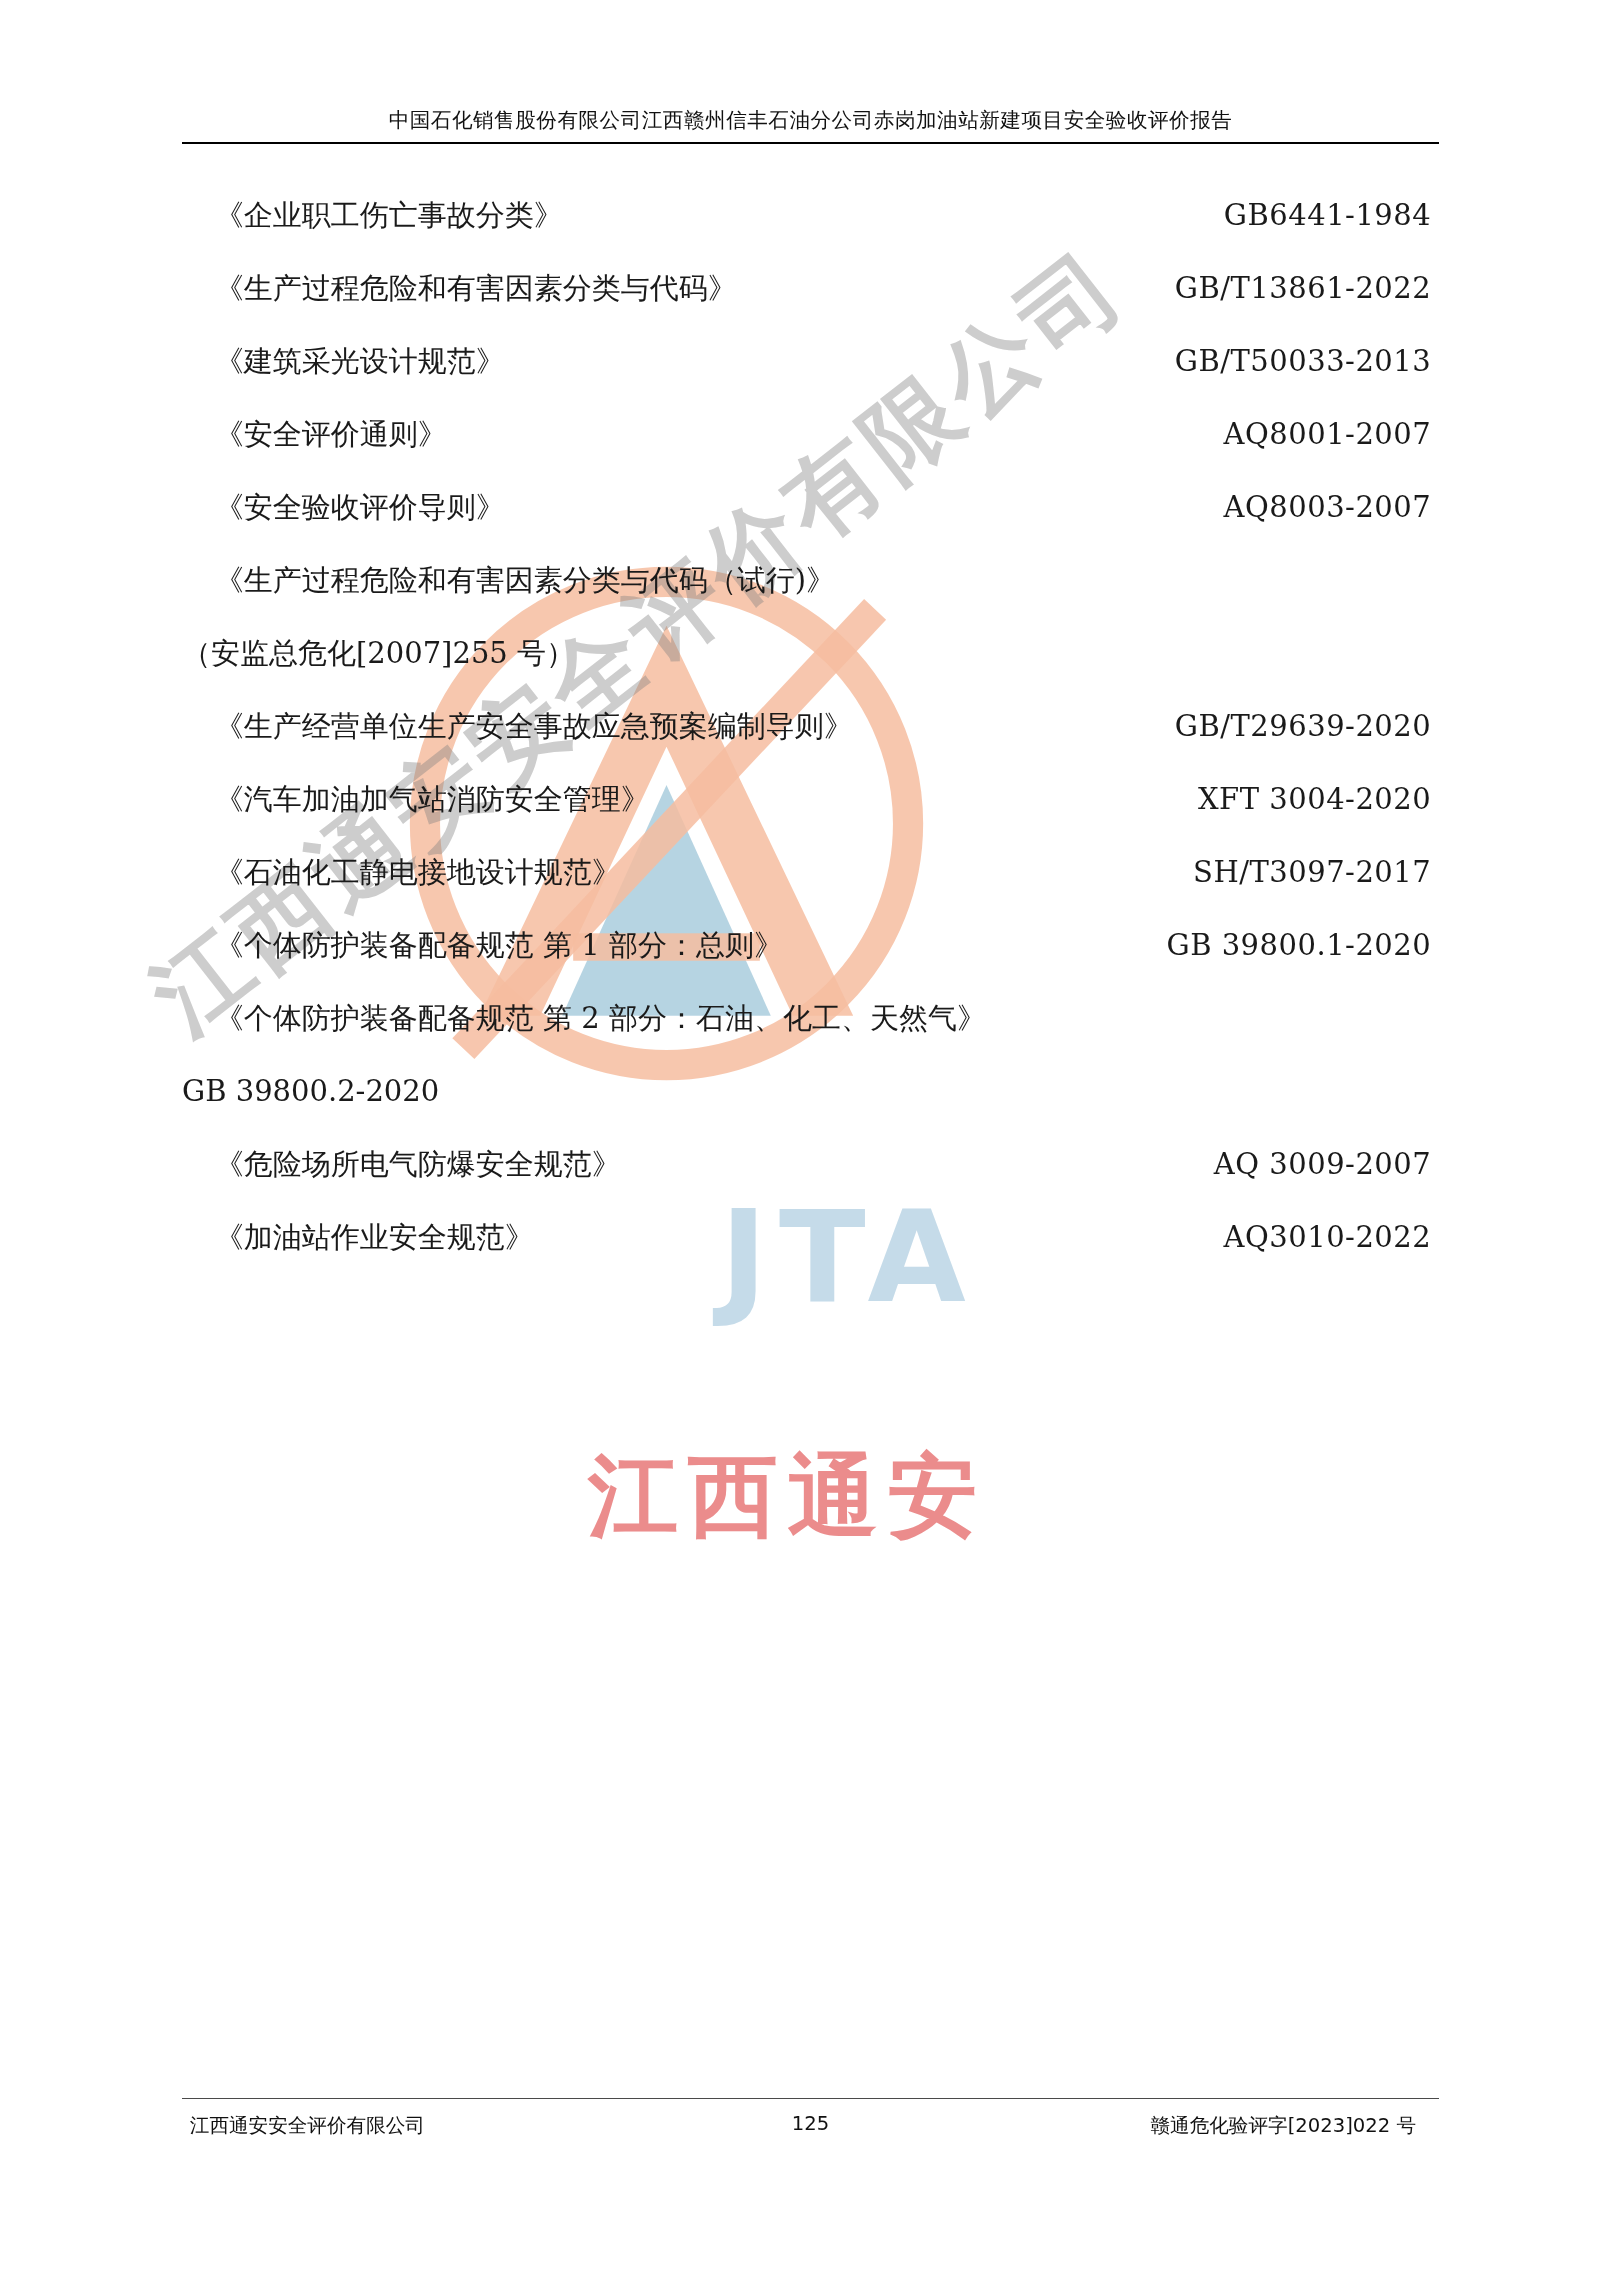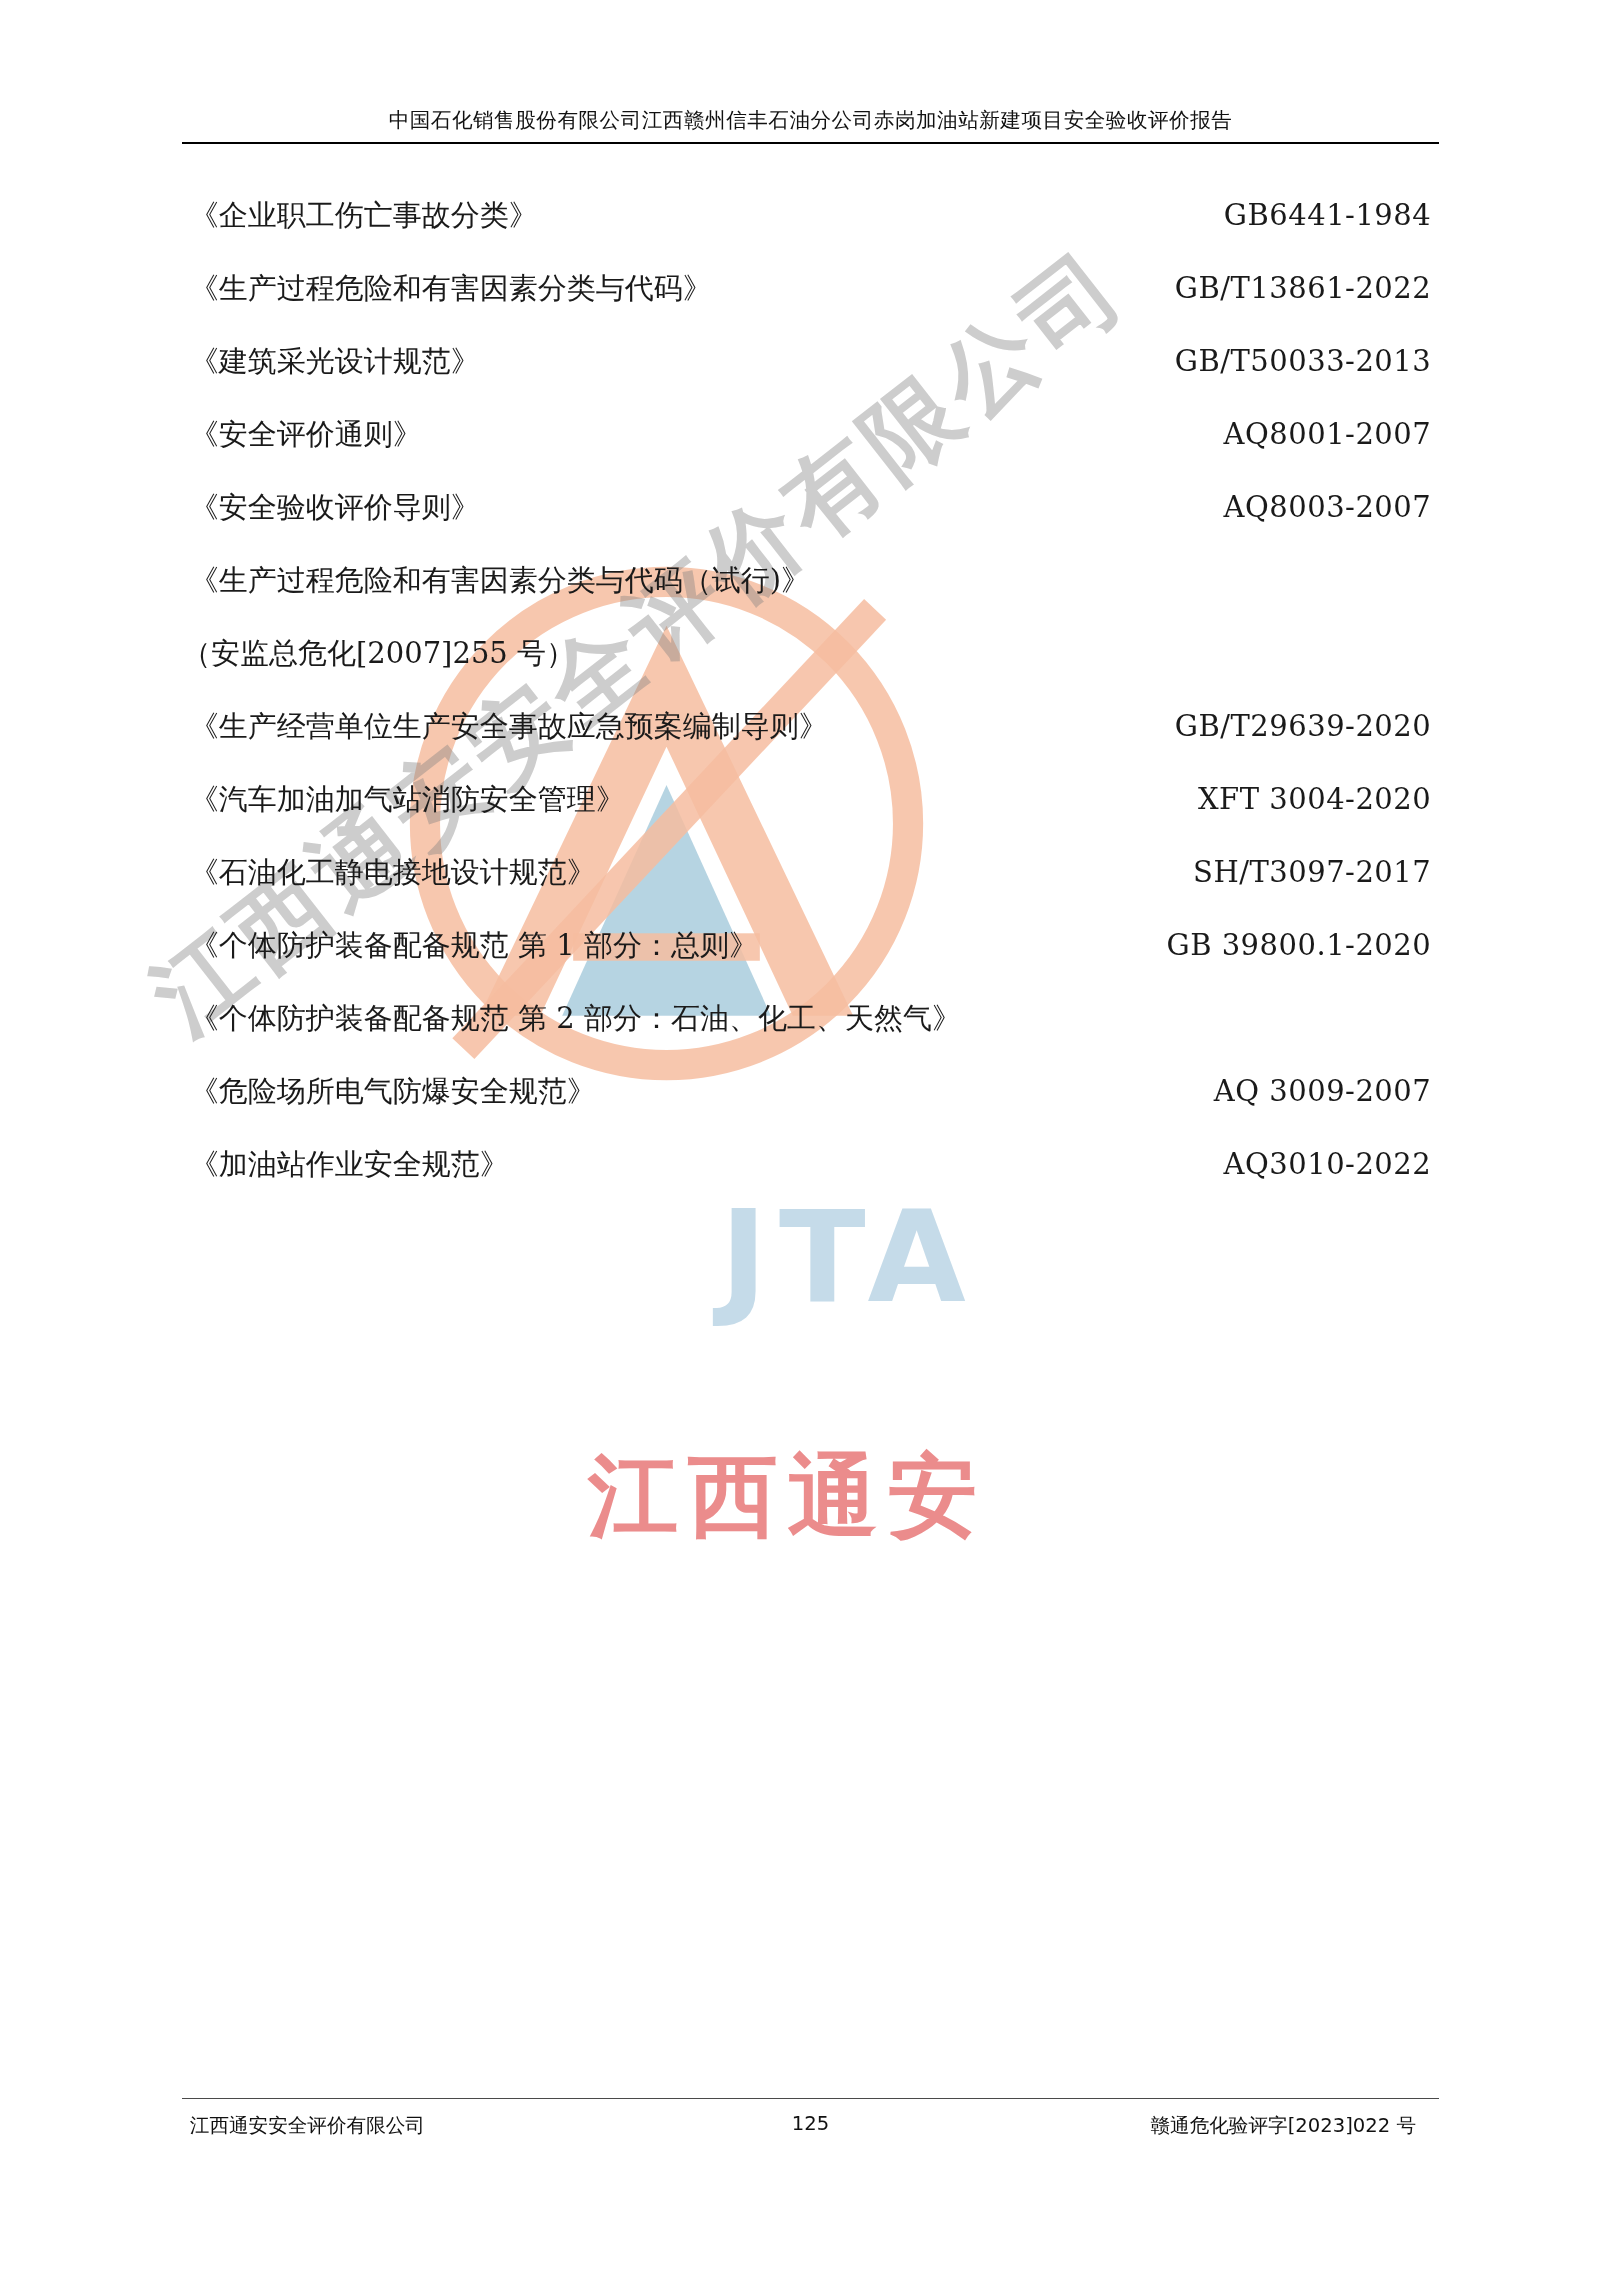--- a/index.html
+++ b/index.html
@@ -45,20 +45,21 @@
     left: 182px;
     top: 179px;
     width: 1257px;
   }
   .std-row {
     position: relative;
     height: 73px;
     line-height: 73px;
     font-size: 29px;
     white-space: nowrap;
+    margin-left: 25px;
   }
   .std-row .title {
     position: absolute;
     left: 7.8px;
     top: 0;
   }
   .std-row .code {
     position: absolute;
     right: 7.8px;
     top: 0;
@@ -229,20 +230,21 @@
     </div>
 
     <div class="std-row">
       <span class="title">《个体防护装备配备规范 第 1 部分：总则》</span>
       <span class="code">GB 39800.1-2020</span>
     </div>
 
     <div class="std-row full">
       <span class="title">《个体防护装备配备规范 第 2 部分：石油、化工、天然气》</span>
     </div>
+    <div class="code-line">GB 39800.2-2020</div>
 
     <div class="std-row">
       <span class="title">《危险场所电气防爆安全规范》</span>
       <span class="code">AQ 3009-2007</span>
     </div>
 
     <div class="std-row">
       <span class="title">《加油站作业安全规范》</span>
       <span class="code">AQ3010-2022</span>
     </div>

